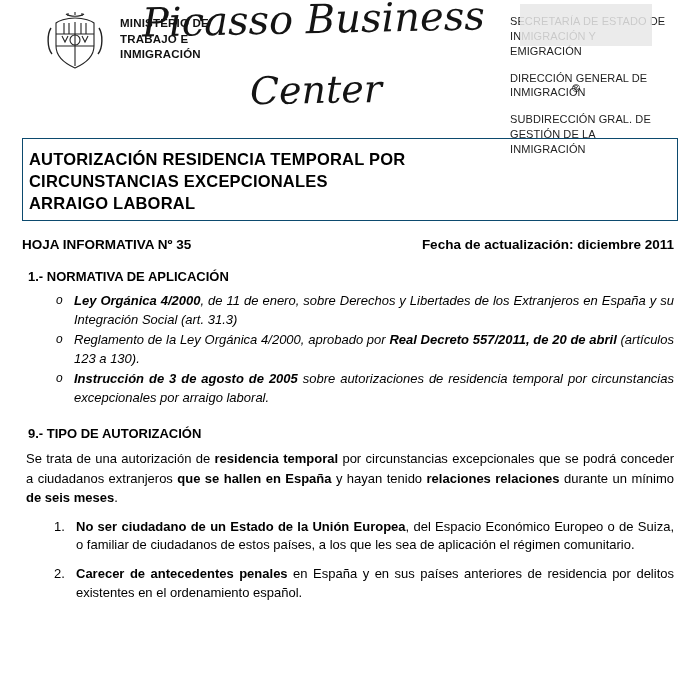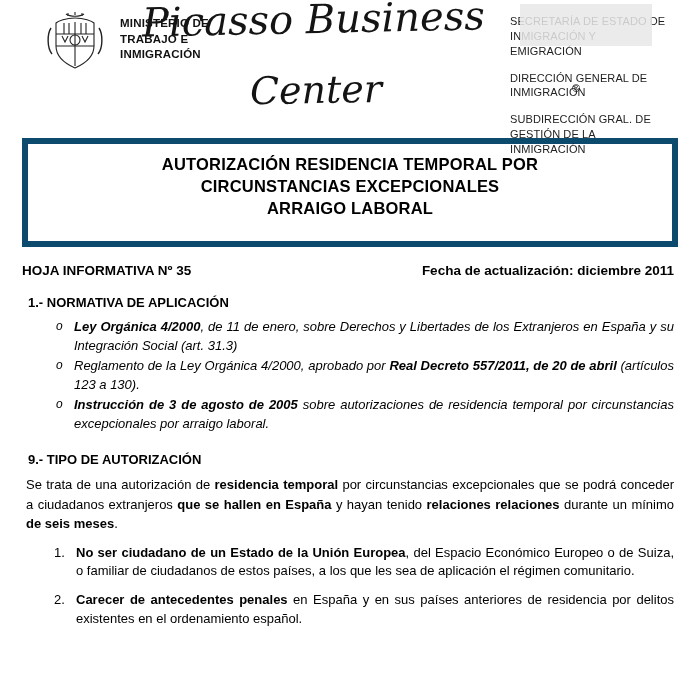--- a/index.html
+++ b/index.html
@@ -101,23 +101,23 @@
     top: 10px;
     width: 132px;
     height: 42px;
     background: #e8e8e8;
     opacity: 0.85;
   }
 
   
   .title-box {
     margin: 6px 22px 0 22px;
-    border: 6px solid #0c4a6e;
-    padding: 10px 6px 22px 6px;
-    text-align: center;
+    border: 1px solid #0c4a6e;
+    padding: 10px 6px 6px 6px;
+    text-align: left;
   }
   .title-box div {
     font-size: 16.5px;
     font-weight: bold;
     line-height: 1.32;
     letter-spacing: 0.2px;
   }
 
   
   .content {

